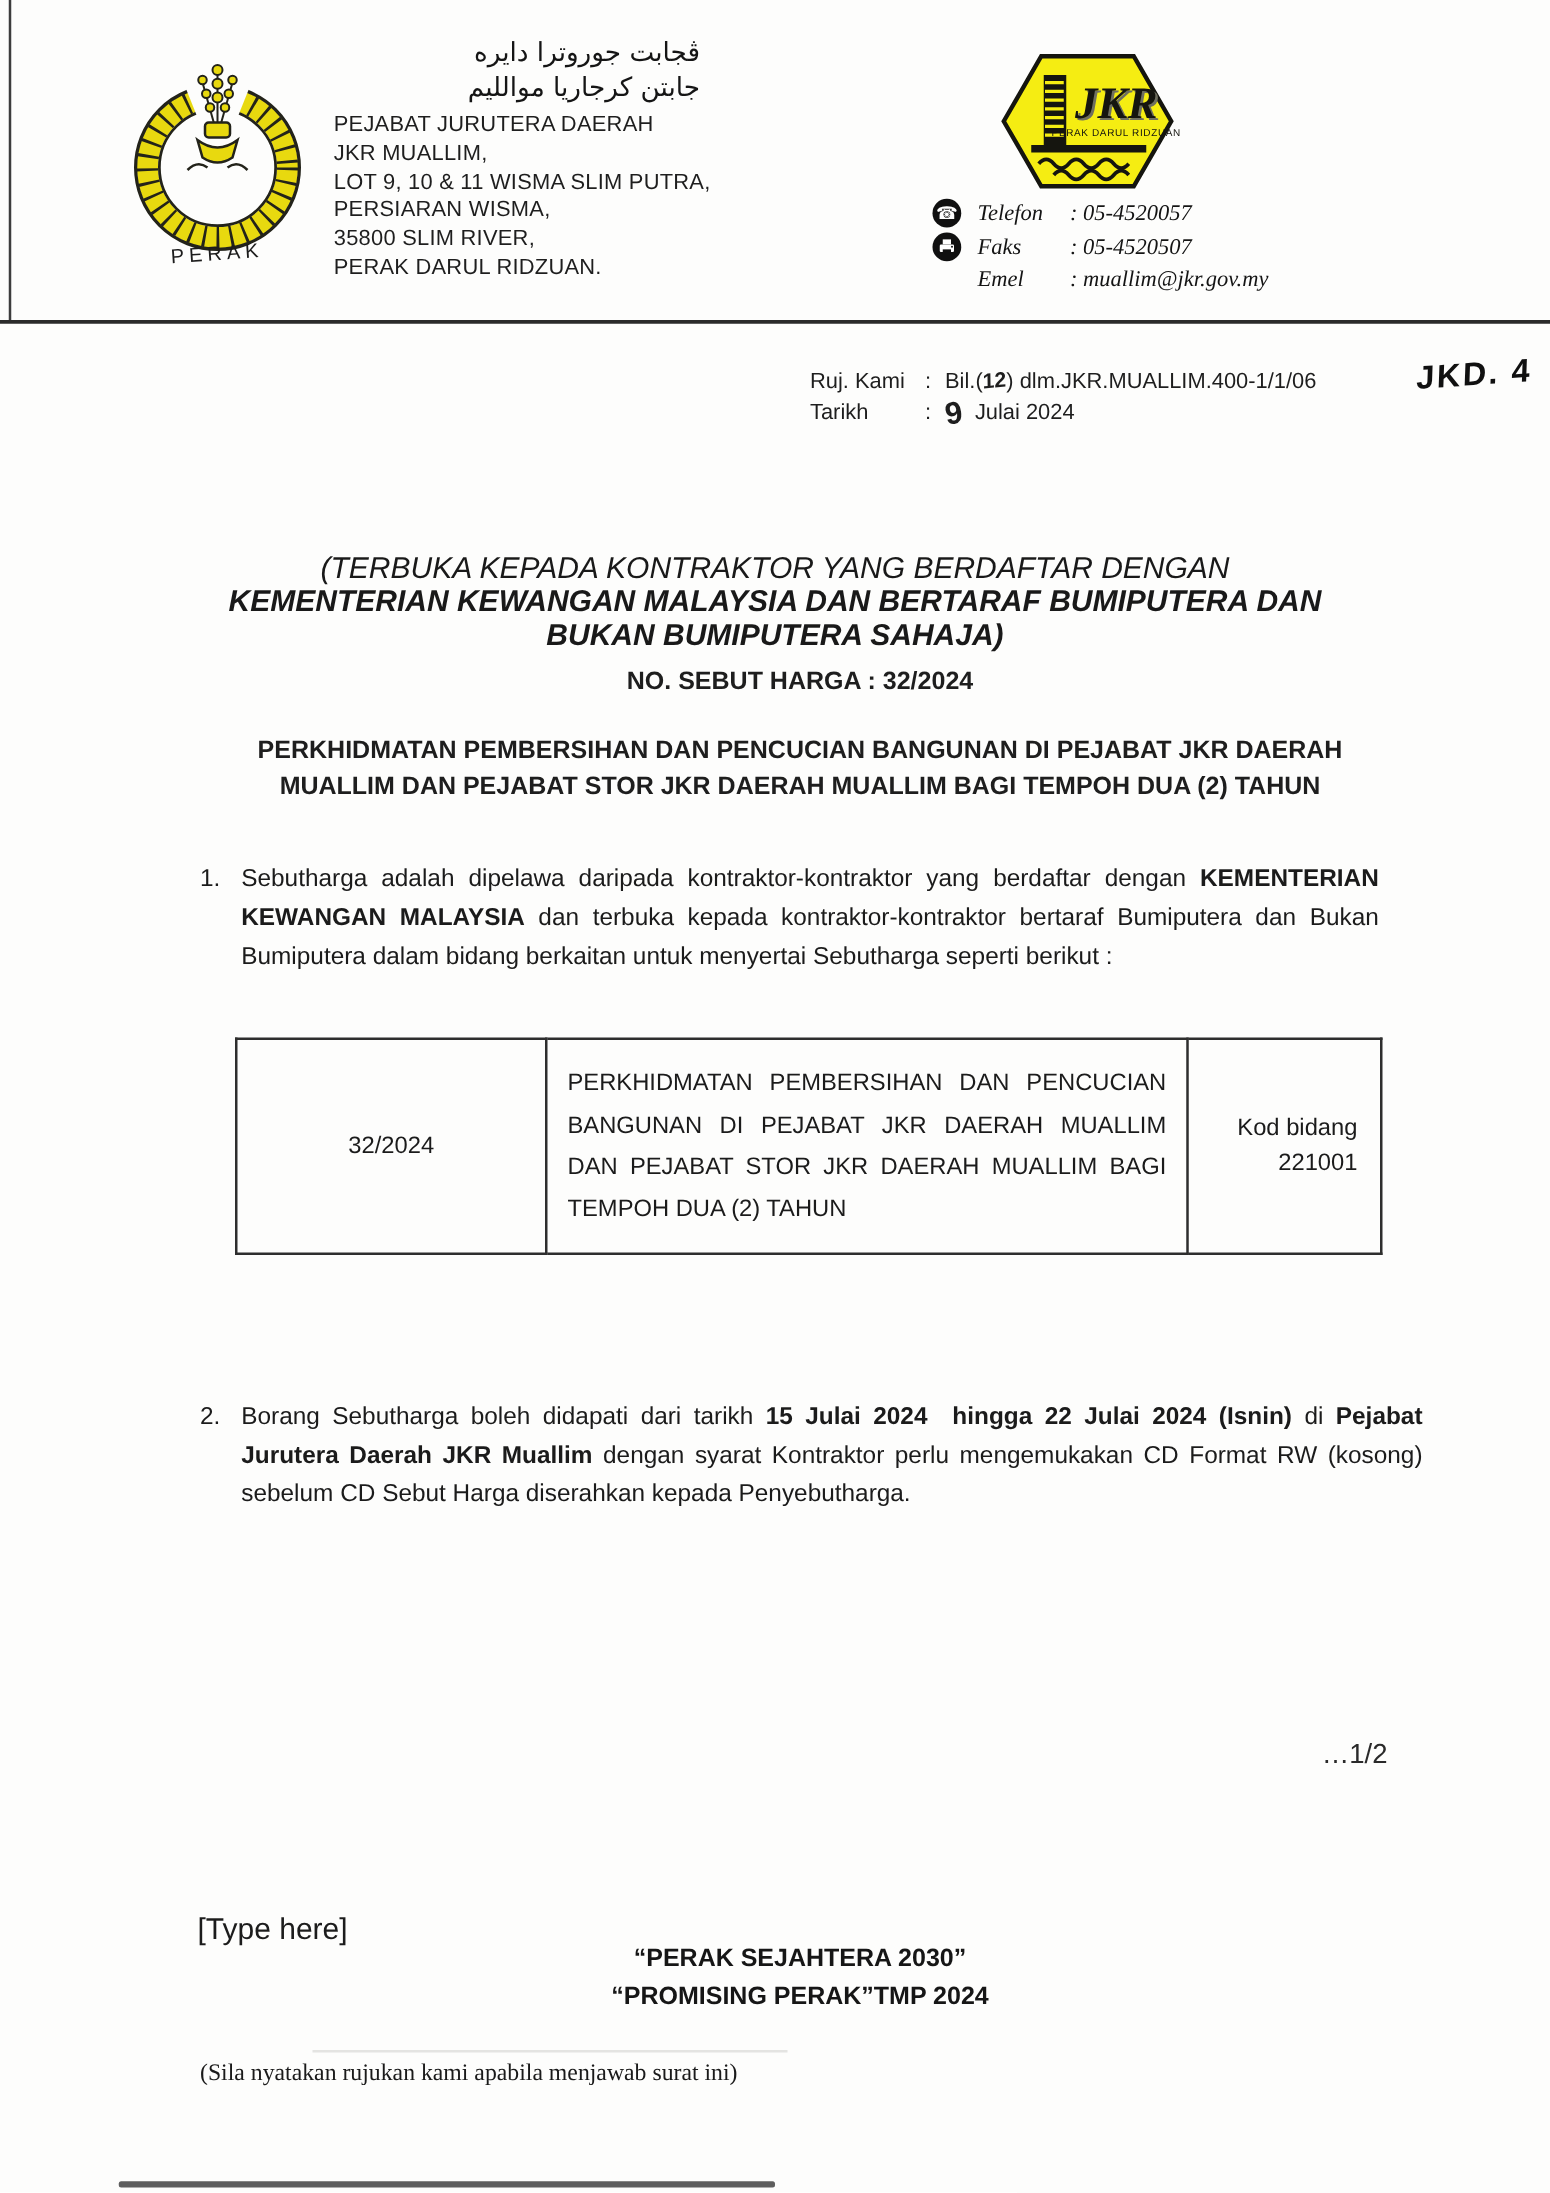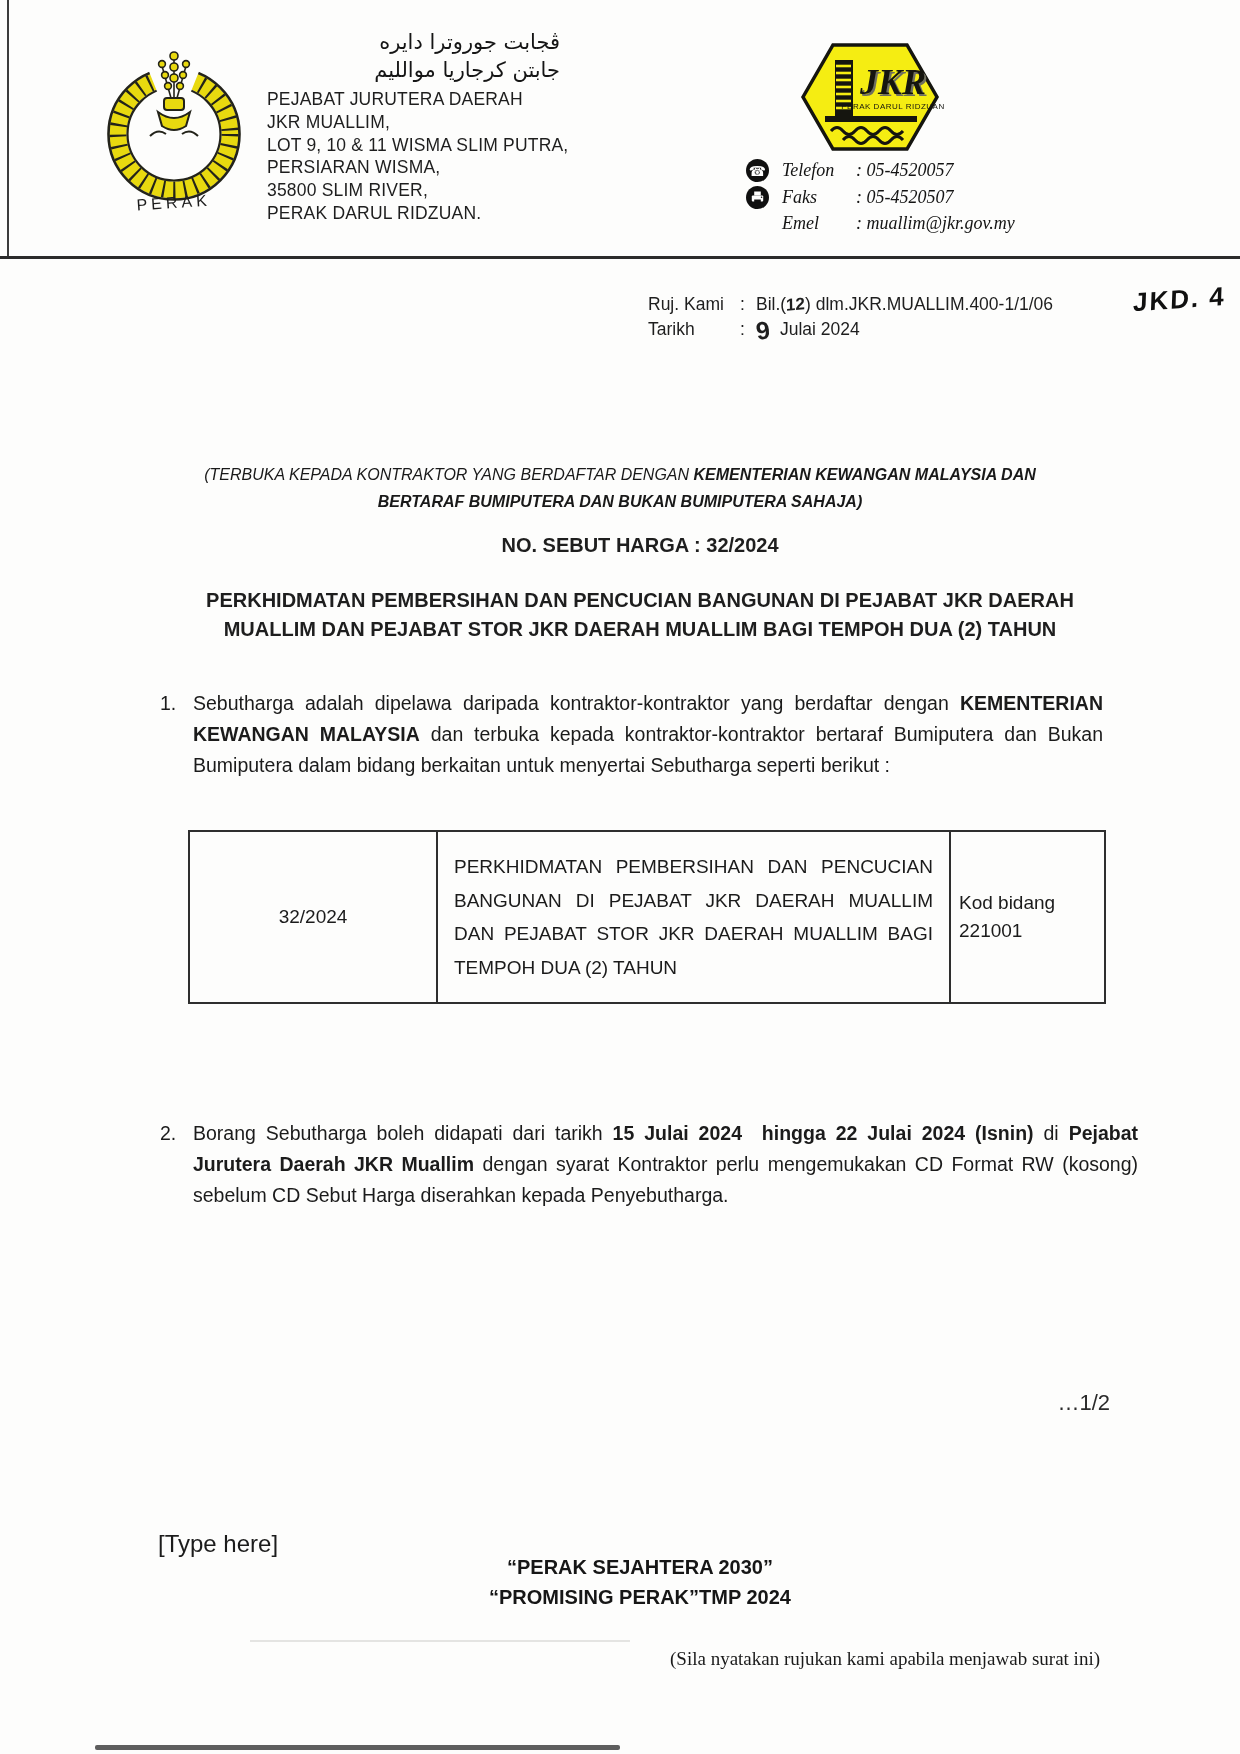--- a/index.html
+++ b/index.html
@@ -36,22 +36,22 @@
   .refrow { display:grid; grid-template-columns:92px 16px auto; }
   .hand { display:inline-block; font-weight:bold; transform:rotate(-5deg) skewX(-4deg); }
   .hand-12 { font-size:17px; }
   .hand-9  { font-size:25px; vertical-align:-4px; margin-right:10px; transform:rotate(-8deg); display:inline-block; font-weight:bold;}
   .annotation { left:1133px; top:284px; font-size:26px; font-weight:bold; letter-spacing:2px;
                 transform:rotate(-4deg) skewX(-6deg); color:#101010; }
 
   
   .title { left:160px; top:392px; width:960px; text-align:center;
            font-size:33px; font-weight:bold; letter-spacing:.5px; color:#161616; }
-  .subtitle { left:170px; top:461px; width:900px; text-align:center;
-              font-style:italic; font-size:16px; line-height:27px; color:#191919; }
+  .subtitle { left:170px; top:441px; width:900px; text-align:center;
+              font-style:italic; font-size:24px; line-height:27px; color:#191919; }
   .subtitle .b { font-weight:bold; }
   .quoteno { left:160px; top:534px; width:960px; text-align:center; font-size:20px; font-weight:bold; }
   .subject { left:200px; top:586px; width:880px; text-align:center;
              font-size:20px; font-weight:bold; line-height:28.5px; }
 
   
   .para { display:flex; font-size:19.5px; line-height:31px; color:#1b1b1b; }
   .para .num { width:33px; flex:none; }
   .para .txt { text-align:justify; }
   .p1 { left:160px; top:688px; width:943px; }
@@ -62,29 +62,29 @@
 
   
   .tbl { left:188px; top:830px; border-collapse:collapse; table-layout:fixed; }
   .tbl td, .tbl th { border:2px solid #2e2e2e; font-size:19px; color:#1b1b1b; vertical-align:middle; }
   .tbl th { font-weight:bold; text-align:center; line-height:26px; padding:6px 8px; height:90px; }
   .col-no  { width:248px; }
   .col-taj { width:513px; }
   .col-kod { width:155px; }
   .cell-no  { text-align:center; }
   .cell-taj { text-align:justify; padding:10px 16px; line-height:33.5px; }
-  .cell-kod { text-align:left; line-height:28px; padding:4px 8px; }
+  .cell-kod { text-align:right; line-height:28px; padding:4px 18px; }
   .tbl .bodyrow td { height:172px; }
 
   
   .pageind { left:900px; top:1390px; width:210px; text-align:right; font-size:22px; color:#2a2a2a; }
   .typehere { left:158px; top:1530px; font-size:24px; color:#1c1c1c; }
   .slogan { left:160px; width:960px; text-align:center; font-size:20px; font-weight:bold; color:#161616; }
   .s1 { top:1556px; } .s2 { top:1586px; }
-  .replynote { left:160px; top:1648px; width:940px; text-align:right;
+  .replynote { left:160px; top:1648px; width:940px; text-align:left;
                font-family:"Liberation Serif", serif; font-size:19px; color:#1a1a1a; }
   .faint-line { left:250px; top:1640px; width:380px; height:2px; background:#e4e4e2; }
   .scan-bar { left:95px; top:1745px; width:525px; height:5px; background:#4c4c4c; border-radius:2px; opacity:.9; }
 </style>
 </head>
 <body>
 
 <div class="page">
 
   <div class="abs edge-line"></div>

